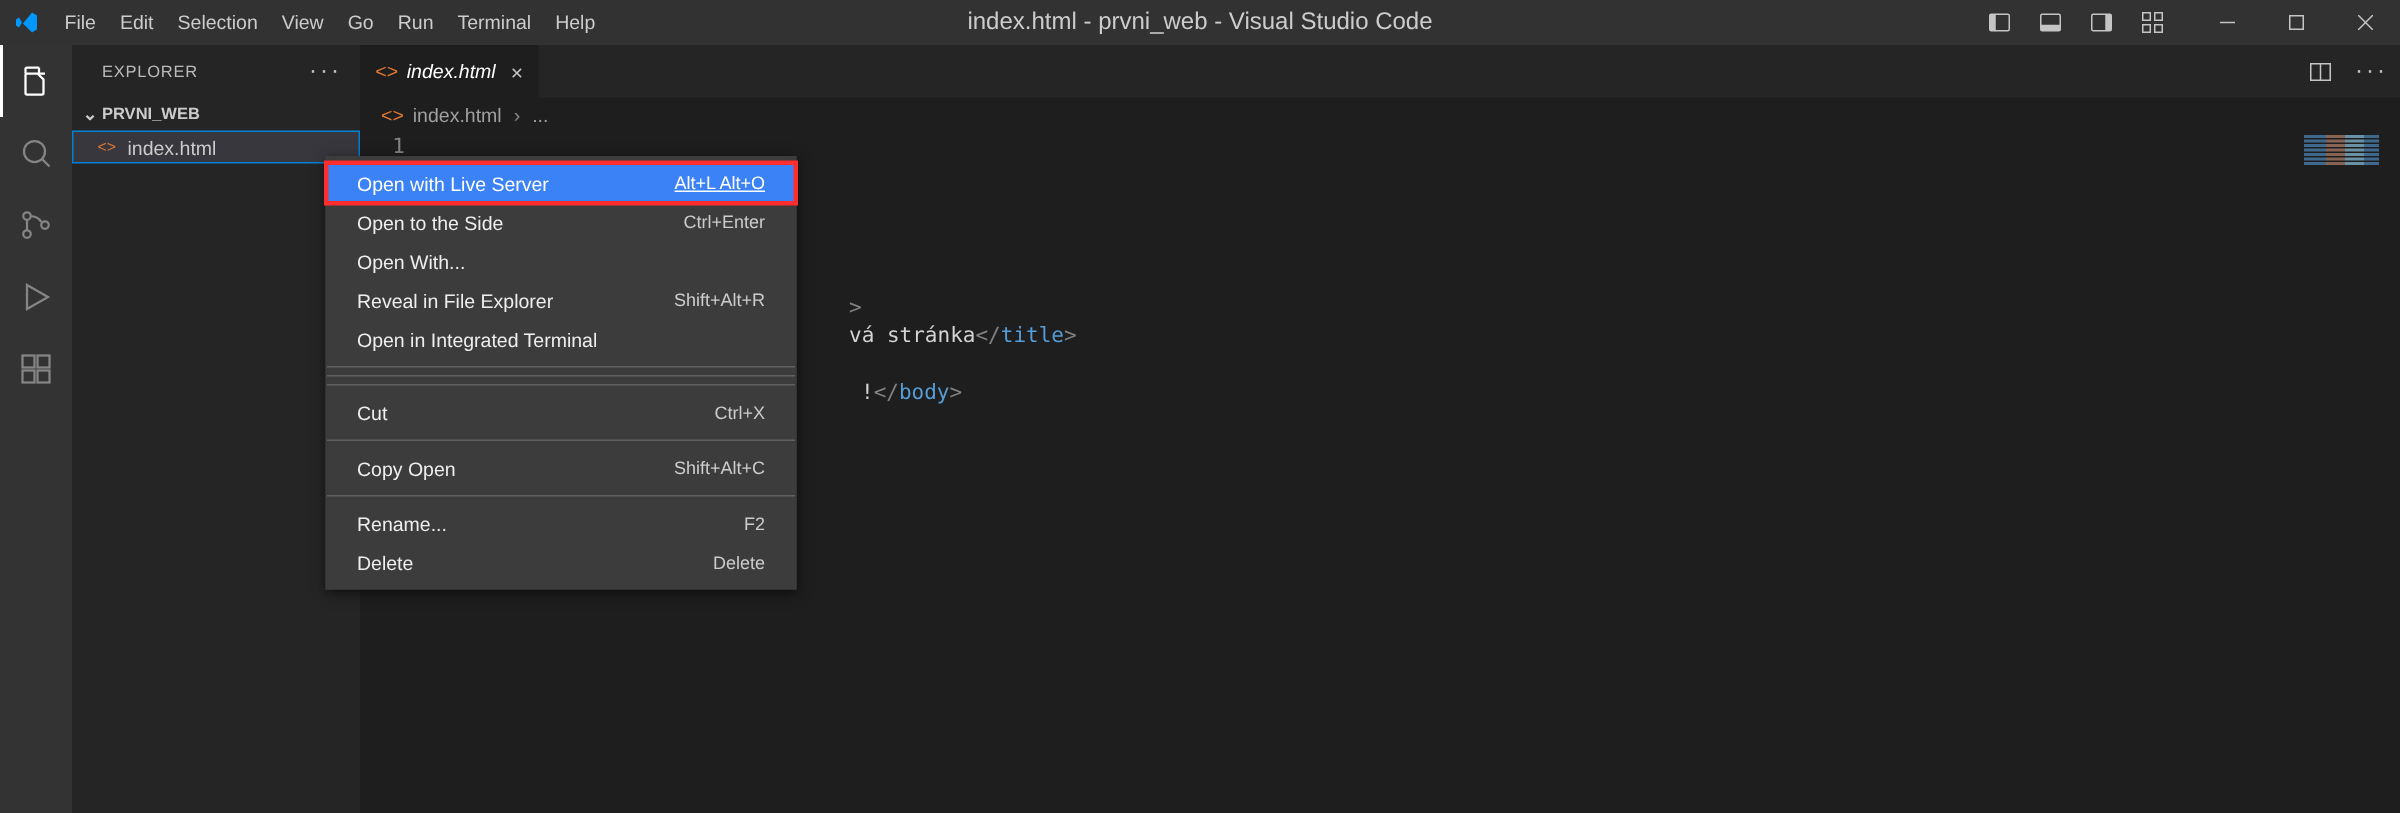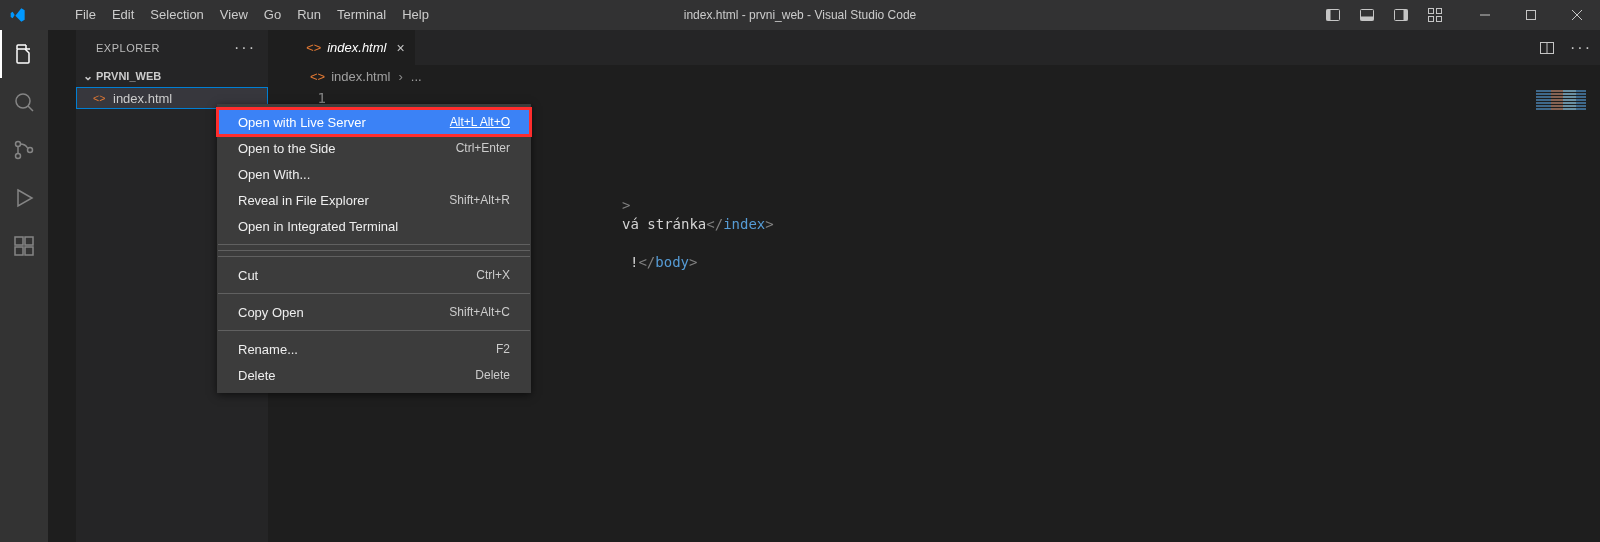--- a/index.html
+++ b/index.html
@@ -14,21 +14,20 @@
     position: relative;
   }
 
   
   .title-bar {
     height: 30px;
     background: #323233;
     display: flex;
     align-items: center;
     position: relative;
-    gap: 32px;
   }
   .title-bar .logo {
     width: 35px;
     display: flex;
     align-items: center;
     justify-content: center;
   }
   .title-bar .logo svg { width: 16px; height: 16px; }
   .menu-bar { display: flex; }
   .menu-item {
@@ -36,21 +35,21 @@
     height: 30px;
     line-height: 30px;
     color: #cccccc;
     cursor: default;
   }
   .title-center {
     position: absolute;
     left: 50%;
     transform: translateX(-50%);
     color: #cccccc;
-    font-size: 12px;
+    font-size: 16px;
   }
   .title-right {
     position: absolute;
     right: 0;
     display: flex;
     align-items: center;
     height: 30px;
   }
   .layout-icons { display: flex; gap: 0; margin-right: 10px; }
   .layout-icons .lbtn, .win-btn {
@@ -58,21 +57,20 @@
     display: flex; align-items: center; justify-content: center;
     color: #cccccc;
   }
   .win-controls { display: flex; }
   .win-btn { width: 46px; }
 
   
   .main {
     display: flex;
     height: calc(100% - 30px);
-    gap: 28px;
   }
 
   
   .activity-bar {
     width: 48px;
     background: #333333;
     display: flex;
     flex-direction: column;
     align-items: center;
   }
@@ -413,21 +411,21 @@
     <div class="code-area">
       <div class="gutter">
         <div>1</div>
       </div>
       <div class="code-lines">
         <div class="line"><span class="tok-punct">&lt;!</span><span class="tok-doctype">DOCTYPE</span><span> </span><span class="tok-tag">html</span><span class="tok-punct">&gt;</span></div>
         <div class="line"></div>
         <div class="line"></div>
         <div class="line"></div>
         <div class="line" style="padding-left:280px;"><span class="tok-punct">&gt;</span></div>
-        <div class="line" style="padding-left:280px;"><span class="tok-text">vá stránka</span><span class="tok-punct">&lt;/</span><span class="tok-tag">index</span><span class="tok-punct">&gt;</span></div>
+        <div class="line" style="padding-left:280px;"><span class="tok-text">vá stránka</span><span class="tok-punct">&lt;/</span><span class="tok-tag">title</span><span class="tok-punct">&gt;</span></div>
         <div class="line"></div>
         <div class="line" style="padding-left:288px;"><span class="tok-text">!</span><span class="tok-punct">&lt;/</span><span class="tok-tag">body</span><span class="tok-punct">&gt;</span></div>
       </div>
     </div>
 
     <div class="minimap">
       <div class="ml"></div>
         <div class="ml"></div>
         <div class="ml"></div>
         <div class="ml"></div>

